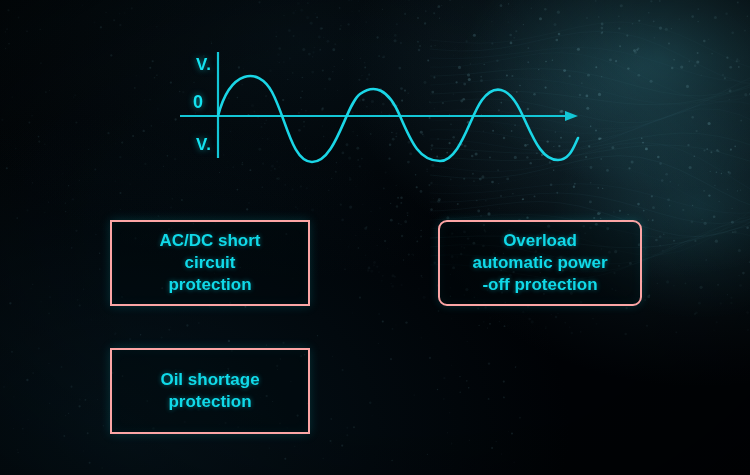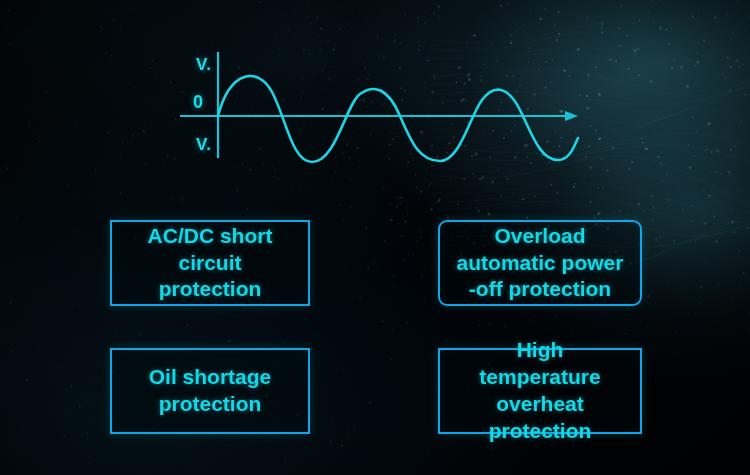--- a/index.html
+++ b/index.html
@@ -58,24 +58,24 @@
     letter-spacing: 0.5px;
     text-shadow: 0 0 6px rgba(20,227,240,0.55);
   }
   .lbl-vtop  { left: 36px;  top: 25px; }
   .lbl-zero  { left: 33px;  top: 62px; font-size: 18px; }
   .lbl-vbot  { left: 36px;  top: 105px; }
 
   
   .feature-box {
     position: absolute;
-    border: 2px solid #0ea5e9;
+    border: 2px solid #fca5a5;
     color: #10d9e8;
     font-weight: bold;
-    font-size: 21px;
+    font-size: 17px;
     line-height: 1.28;
     text-align: center;
     display: flex;
     align-items: center;
     justify-content: center;
     background: rgba(0,8,12,0.35);
     box-shadow: 0 0 10px rgba(16,217,232,0.18), inset 0 0 12px rgba(16,217,232,0.05);
     text-shadow: 0 0 5px rgba(16,217,232,0.45);
     box-sizing: border-box;
     padding: 0 6px;
@@ -1211,19 +1211,14 @@
   </div>
   <div class="feature-box box-tr">
     <span class="boxtext">Overload
 automatic power
 -off protection</span>
   </div>
   <div class="feature-box box-bl">
     <span class="boxtext">Oil shortage
 protection</span>
   </div>
-  <div class="feature-box box-br">
-    <span class="boxtext">High
-temperature
-overheat protection</span>
-  </div>
 
 </div>
 
 </body></html>

